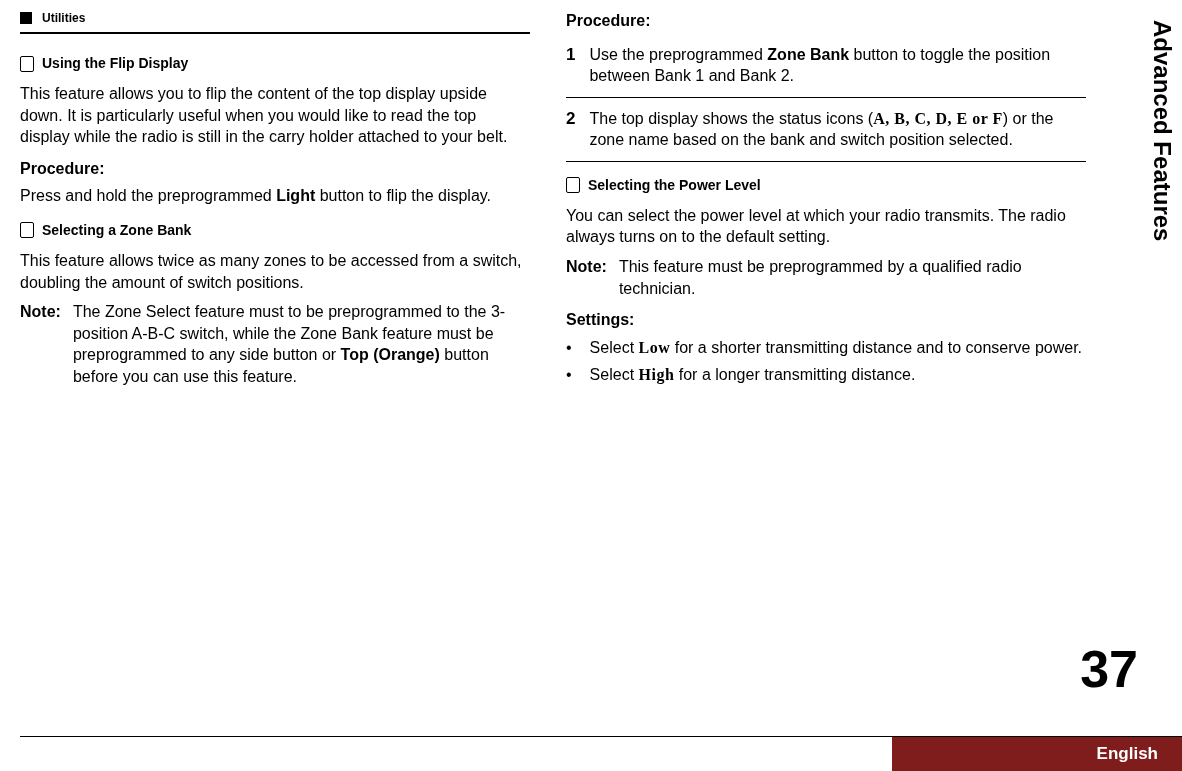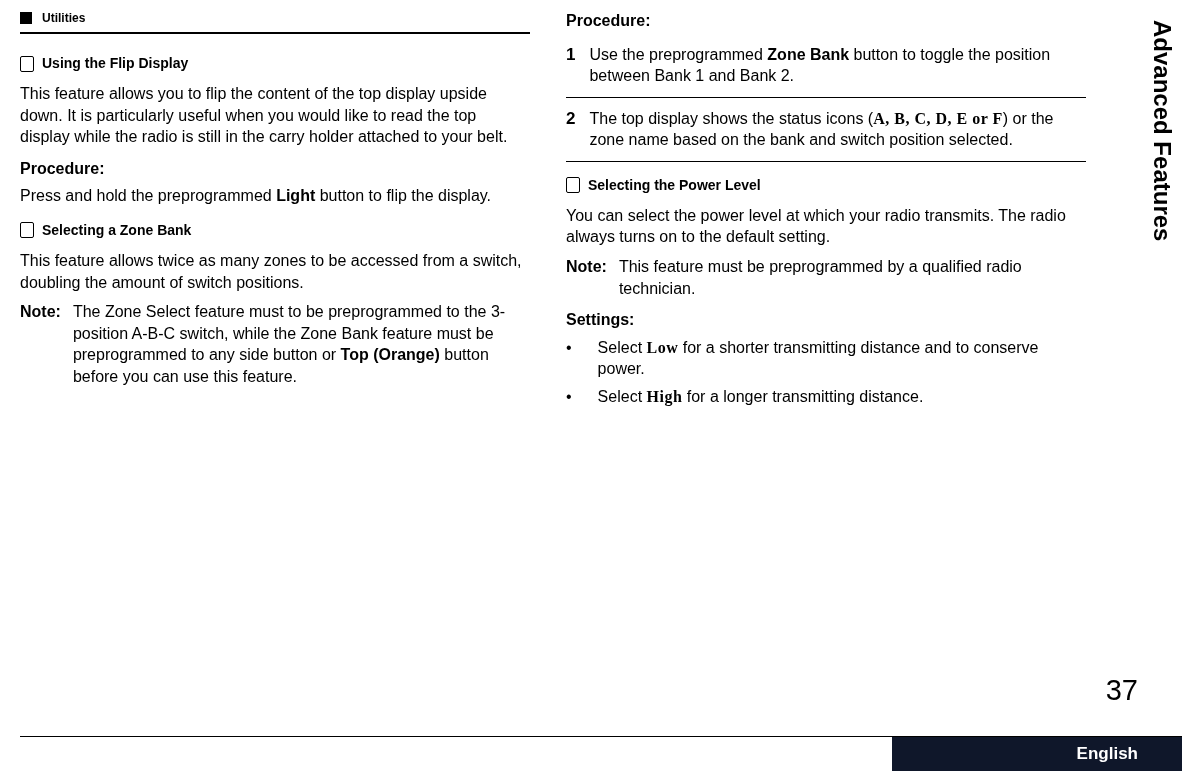--- a/index.html
+++ b/index.html
@@ -88,21 +88,21 @@
   }
   ol.steps > li:last-child { margin-bottom: 0; }
   .step-num { font-weight: bold; font-size: 17px; }
   .settings-list {
     list-style: none;
     padding: 0;
     margin: 6px 0;
   }
   .settings-list li {
     display: flex;
-    gap: 26px;
+    gap: 18px;
     margin: 6px 0;
   }
   .bullet-dot::before {
     content: "•";
     display: inline-block;
   }
   .bold { font-weight: bold; }
   .italic { font-style: italic; }
   .seriffy { font-family: "Times New Roman", Times, serif; font-weight: bold; letter-spacing: 0.5px; }
 
@@ -122,39 +122,39 @@
     top: 0;
     font-size: 24px;
     font-weight: bold;
     white-space: nowrap;
   }
 
   
   .page-number {
     position: absolute;
     right: 44px;
-    bottom: 64px;
-    font-size: 29px;
-    font-weight: normal;
+    bottom: 72px;
+    font-size: 52px;
+    font-weight: bold;
   }
 
   
   .lang-tab {
     position: absolute;
     right: 0;
     bottom: 0;
-    background: #0f172a;
+    background: #7f1d1d;
     color: #fff;
     font-weight: bold;
     height: 34px;
     width: 290px;
     display: flex;
     align-items: center;
     justify-content: flex-end;
-    padding-right: 44px;
+    padding-right: 24px;
     box-sizing: border-box;
     font-size: 17px;
   }
   .bottom-line {
     position: absolute;
     left: 20px;
     right: 0;
     bottom: 34px;
     border-top: 1px solid #000;
   }

